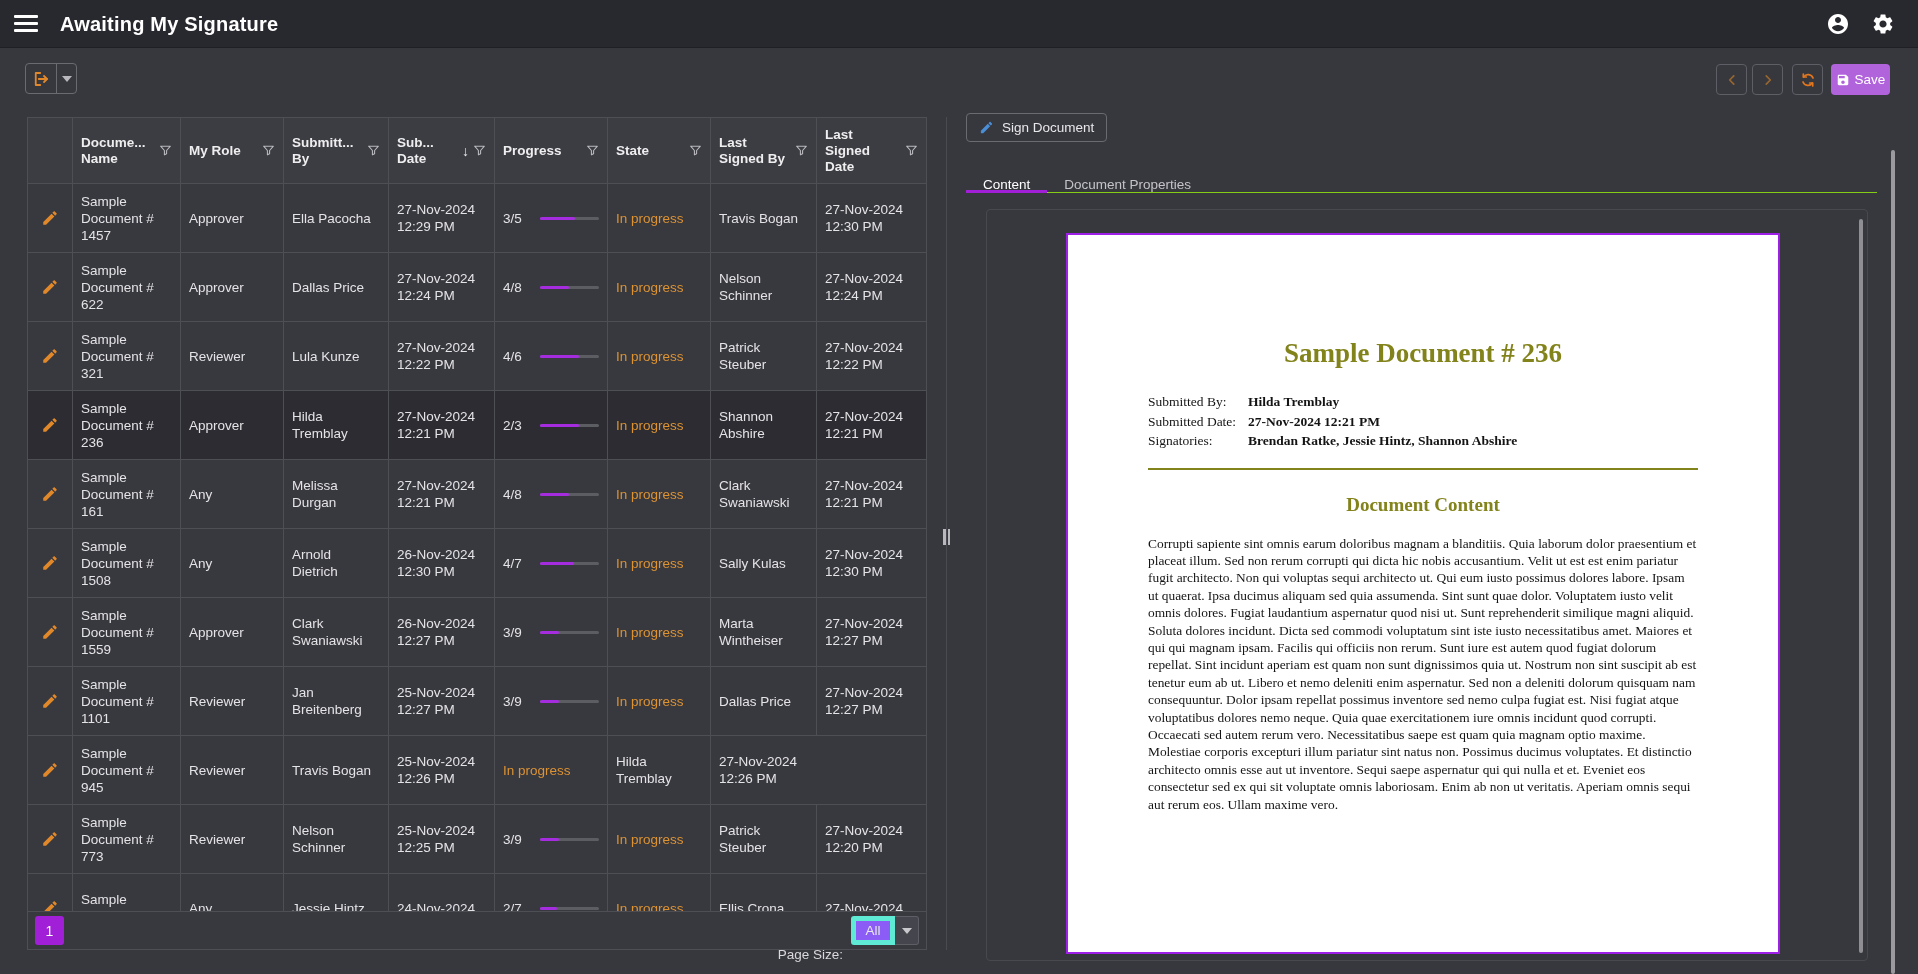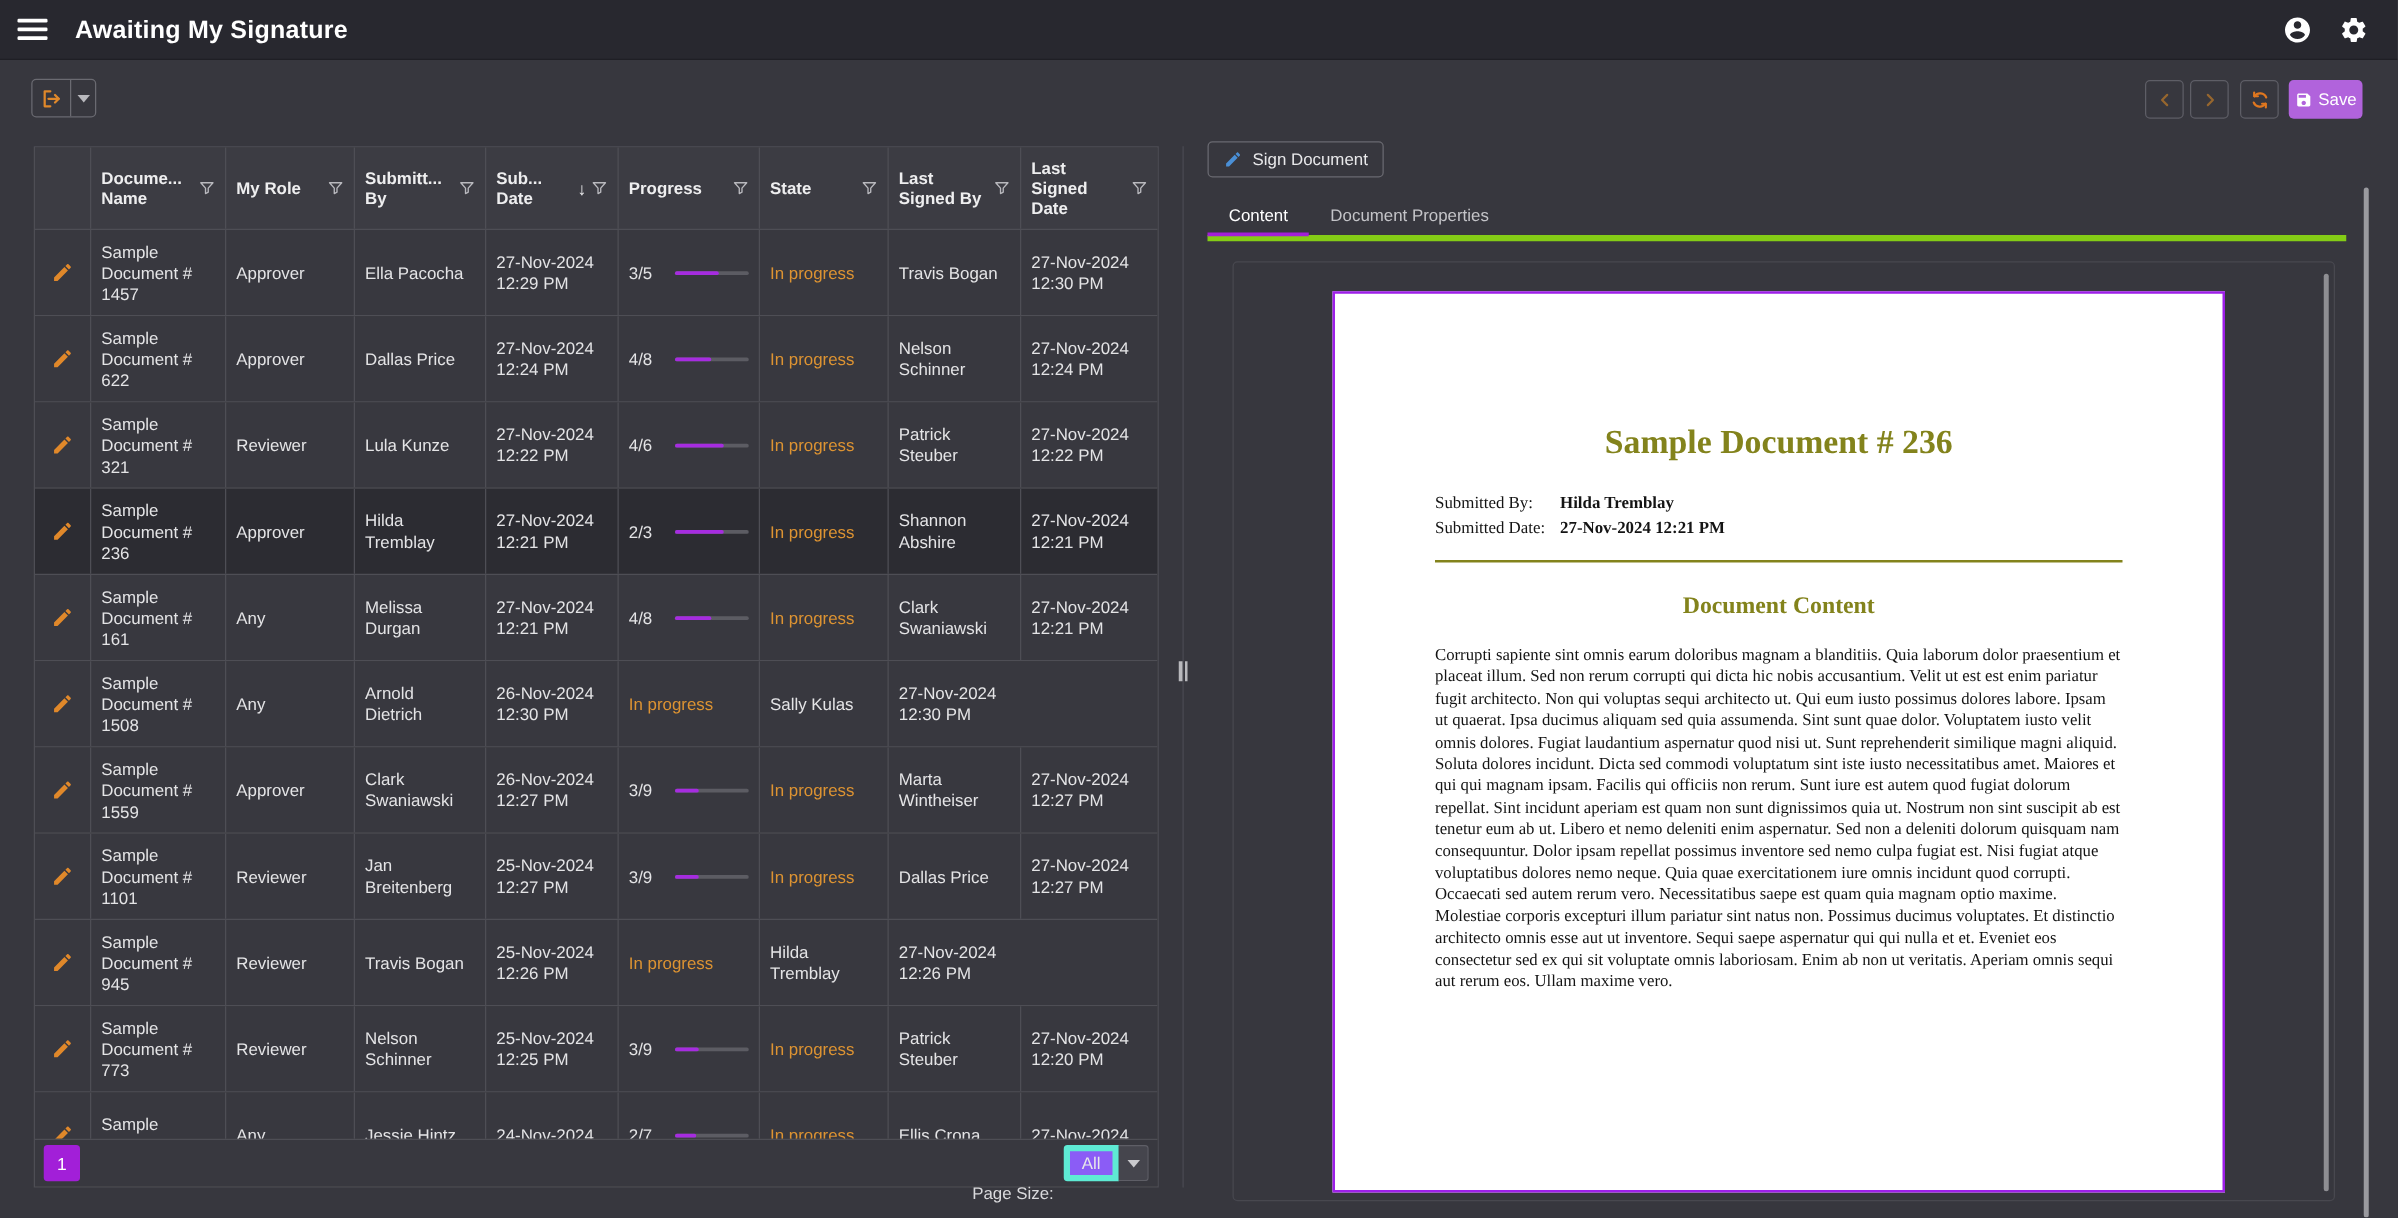--- a/index.html
+++ b/index.html
@@ -66,21 +66,21 @@
   .page-size-caret{width:24px;height:29px;background:#45454d;border:1px solid #5e5e66;border-left:none;border-radius:0 3px 3px 0;display:flex;align-items:center;justify-content:center;cursor:pointer;}
   .page-size-caret .caret-glyph{border-top-color:#c9c9cd;}
   
   .splitter{position:absolute;left:940px;top:117px;width:13px;height:833px;cursor:col-resize;}
   .splitter .line{position:absolute;left:6px;top:0;bottom:0;width:1px;background:#4a4a52;}
   .splitter .handle{position:absolute;left:3px;top:412px;display:flex;gap:2px;}
   .splitter .handle i{display:block;width:2.5px;height:16px;background:#b9b9bd;}
   
   .sign-btn{position:absolute;left:966px;top:113px;height:29px;border:1px solid #6a6a71;border-radius:4px;background:transparent;color:#e8e8ea;font-size:13.5px;font-family:inherit;display:flex;align-items:center;gap:8px;padding:12px 12px;cursor:pointer;}
   .sign-btn svg{width:15px;height:15px;}
-  .tabstrip{position:absolute;left:966px;top:156px;width:911px;height:37px;border-bottom:5px solid #84cc16;display:flex;}
+  .tabstrip{position:absolute;left:966px;top:156px;width:911px;height:37px;border-bottom:1px solid #84cc16;display:flex;align-items:flex-end;}
   .tab{padding:0 17px;font-size:13.5px;color:#c4c4c8;display:flex;align-items:center;cursor:pointer;position:relative;}
   .tab.active{color:#ffffff;}
   .tab.active::after{content:"";position:absolute;left:0;right:0;bottom:-1px;height:3px;background:var(--accent-purple);}
   .doc-viewport{position:absolute;left:986px;top:209px;width:882px;height:752px;border:1px solid #48484f;border-radius:4px;overflow:hidden;}
   .inner-scroll{position:absolute;left:872px;top:9px;width:4px;height:734px;background:#8e8e93;border-radius:2px;cursor:pointer;}
   .outer-scroll{position:absolute;left:1891px;top:150px;width:4px;height:824px;background:#9a9a9f;border-radius:2px;cursor:pointer;}
   .doc-page{position:absolute;left:79px;top:23px;width:714px;height:721px;background:#ffffff;border:2px solid var(--doc-border);padding:103px 80px 0 80px;font-family:"Liberation Serif","DejaVu Serif",serif;color:#141414;}
   .doc-title{text-align:center;font-size:27px;font-weight:700;color:var(--olive);}
   .doc-meta{margin-top:23px;font-size:13.5px;line-height:19.5px;}
   .meta-row{display:flex;}
@@ -333,20 +333,28 @@
         <div class="cell edit">
           <svg viewBox="0 0 24 24" fill="#e0882a">
             <path d="M3 17.25V21h3.75L17.81 9.94l-3.75-3.75L3 17.25zM20.71 7.04c.39-.39.39-1.02 0-1.41l-2.34-2.34c-.39-.39-1.02-.39-1.41 0l-1.83 1.83 3.75 3.75 1.83-1.83z"></path>
           </svg>
         </div>
         <div class="cell">Sample Document # 1508</div>
         <div class="cell">Any</div>
         <div class="cell">Arnold Dietrich</div>
         <div class="cell">26-Nov-2024 12:30 PM</div>
         <div class="cell">
+          <span class="prog-wrap">
+            <span>4/7</span>
+            <span class="prog-track">
+              <span class="prog-fill" style="width: 57%;"></span>
+            </span>
+          </span>
+        </div>
+        <div class="cell">
           <span class="state-text">In progress</span>
         </div>
         <div class="cell">Sally Kulas</div>
         <div class="cell">27-Nov-2024 12:30 PM</div>
       </div>
       <div class="grow">
         <div class="cell edit">
           <svg viewBox="0 0 24 24" fill="#e0882a">
             <path d="M3 17.25V21h3.75L17.81 9.94l-3.75-3.75L3 17.25zM20.71 7.04c.39-.39.39-1.02 0-1.41l-2.34-2.34c-.39-.39-1.02-.39-1.41 0l-1.83 1.83 3.75 3.75 1.83-1.83z"></path>
           </svg>
@@ -497,20 +505,24 @@
     <div class="doc-title">Sample Document # 236</div>
     <div class="doc-meta" id="doc-meta">
         <div class="meta-row">
           <span class="meta-label">Submitted By:</span>
           <span class="meta-value">Hilda Tremblay</span>
         </div>
         <div class="meta-row">
           <span class="meta-label">Submitted Date:</span>
           <span class="meta-value">27-Nov-2024 12:21 PM</span>
         </div>
+        <div class="meta-row">
+          <span class="meta-label">Signatories:</span>
+          <span class="meta-value">Brendan Ratke, Jessie Hintz, Shannon Abshire</span>
+        </div>
       </div>
     <hr class="doc-hr">
     <div class="doc-heading">Document Content</div>
     <p class="doc-body">Corrupti sapiente sint omnis earum doloribus magnam a blanditiis. Quia laborum dolor praesentium et placeat illum. Sed non rerum corrupti qui dicta hic nobis accusantium. Velit ut est est enim pariatur fugit architecto. Non qui voluptas sequi architecto ut. Qui eum iusto possimus dolores labore. Ipsam ut quaerat. Ipsa ducimus aliquam sed quia assumenda. Sint sunt quae dolor. Voluptatem iusto velit omnis dolores. Fugiat laudantium aspernatur quod nisi ut. Sunt reprehenderit similique magni aliquid. Soluta dolores incidunt. Dicta sed commodi voluptatum sint iste iusto necessitatibus amet. Maiores et qui qui magnam ipsam. Facilis qui officiis non rerum. Sunt iure est autem quod fugiat dolorum repellat. Sint incidunt aperiam est quam non sunt dignissimos quia ut. Nostrum non sint suscipit ab est tenetur eum ab ut. Libero et nemo deleniti enim aspernatur. Sed non a deleniti dolorum quisquam nam consequuntur. Dolor ipsam repellat possimus inventore sed nemo culpa fugiat est. Nisi fugiat atque voluptatibus dolores nemo neque. Quia quae exercitationem iure omnis incidunt quod corrupti. Occaecati sed autem rerum vero. Necessitatibus saepe est quam quia magnam optio maxime. Molestiae corporis excepturi illum pariatur sint natus non. Possimus ducimus voluptates. Et distinctio architecto omnis esse aut ut inventore. Sequi saepe aspernatur qui qui nulla et et. Eveniet eos consectetur sed ex qui sit voluptate omnis laboriosam. Enim ab non ut veritatis. Aperiam omnis sequi aut rerum eos. Ullam maxime vero.</p>
   </div>
   <div class="inner-scroll"></div>
 </div>
 
 <div class="outer-scroll"></div>
 

